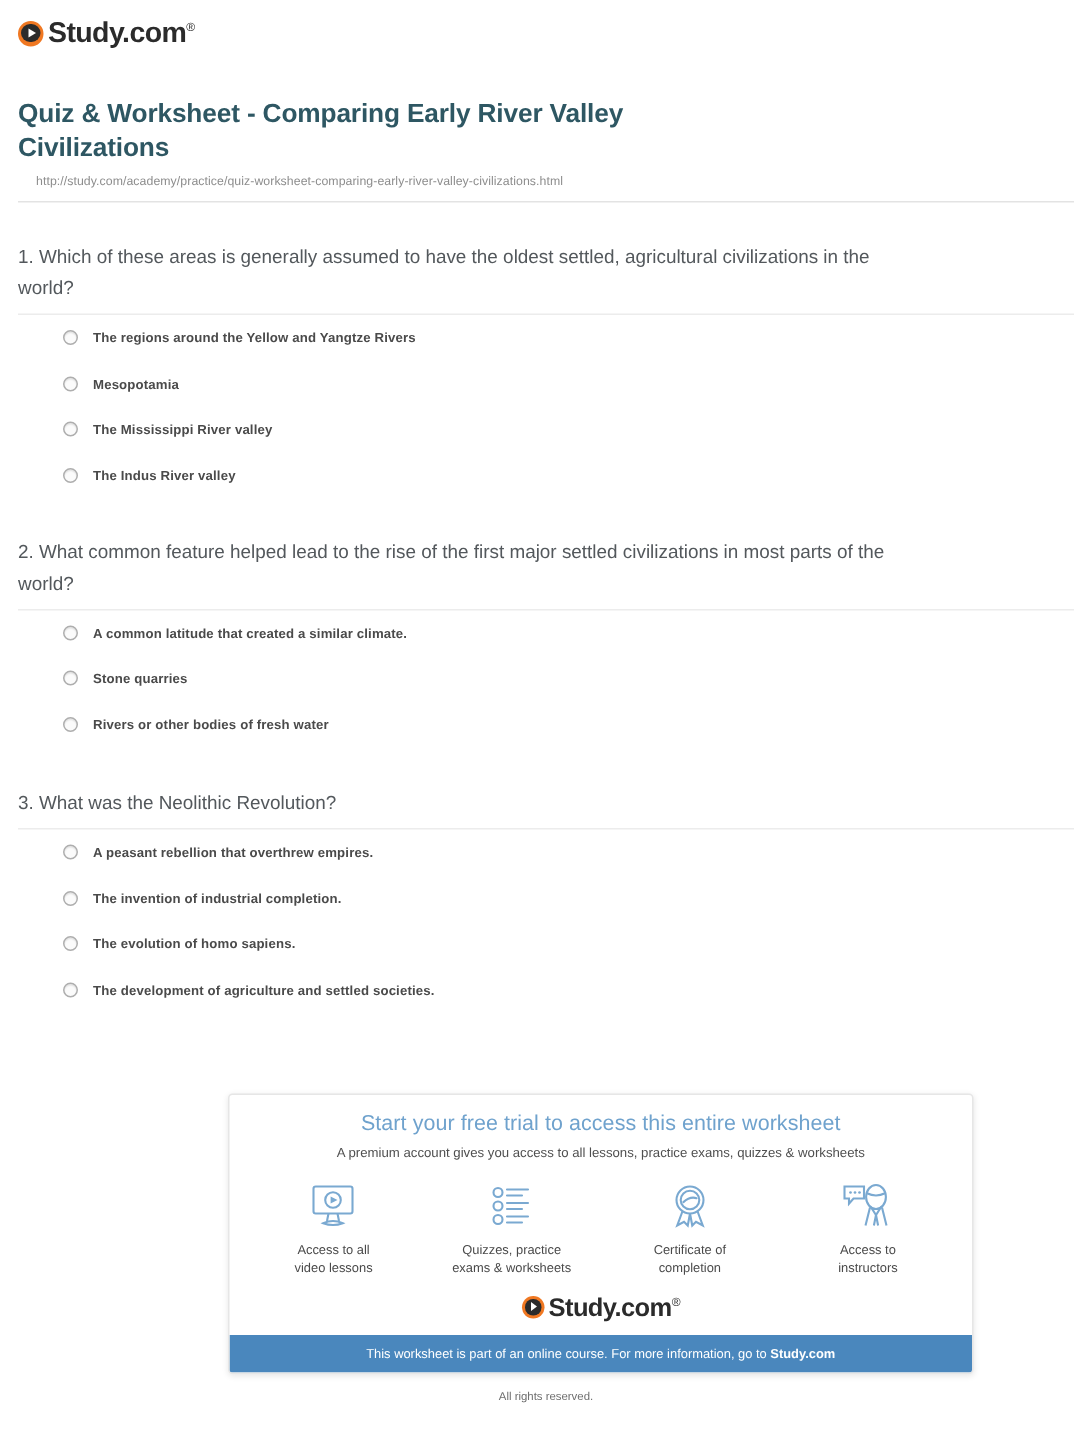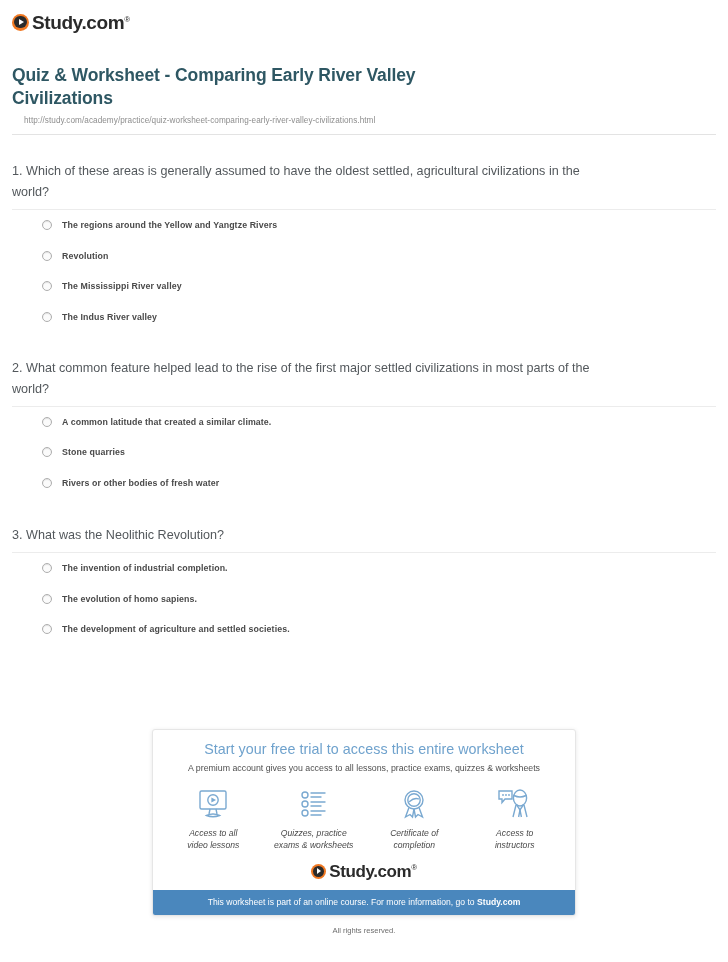--- a/index.html
+++ b/index.html
@@ -142,21 +142,21 @@
     color: #4a4a4a;
     letter-spacing: 0.1px;
     line-height: 1.2;
   }
 
   
   .promo-wrap {
     position: absolute;
     left: 152px;
     top: 729px;
-    width: 424px;
+    width: 497px;
   }
   .promo-card {
     background: #ffffff;
     border: 1px solid #e6e6e6;
     border-radius: 3px;
     box-shadow: 0 1px 4px rgba(0,0,0,0.10);
     overflow: hidden;
   }
   .promo-head {
     padding: 11px 14px 0 14px;
@@ -189,21 +189,20 @@
     height: 34px;
     display: flex;
     align-items: center;
     justify-content: center;
   }
   .feature-label {
     margin-top: 6px;
     font-size: 8.6px;
     color: #4a4a4a;
     line-height: 1.42;
-    font-style: italic;
   }
   .promo-logo {
     display: flex;
     align-items: center;
     justify-content: center;
     gap: 3px;
     padding: 9px 0 10px 0;
   }
   .promo-logo .brand-mark { width: 15px; height: 15px; }
   .promo-logo .brand-mark .inner { left: 2.1px; top: 2.1px; width: 10.8px; height: 10.8px; }
@@ -260,21 +259,21 @@
   <div class="question-block">
     <div class="question-text">1. Which of these areas is generally assumed to have the oldest settled, agricultural civilizations in the world?</div>
     <div class="question-rule"></div>
     <ul class="answer-list">
       <li class="answer-item">
         <span class="radio-dot"></span>
         <span class="answer-label">The regions around the Yellow and Yangtze Rivers</span>
       </li>
       <li class="answer-item">
         <span class="radio-dot"></span>
-        <span class="answer-label">Revolution</span>
+        <span class="answer-label">Mesopotamia</span>
       </li>
       <li class="answer-item">
         <span class="radio-dot"></span>
         <span class="answer-label">The Mississippi River valley</span>
       </li>
       <li class="answer-item">
         <span class="radio-dot"></span>
         <span class="answer-label">The Indus River valley</span>
       </li>
     </ul>
@@ -296,20 +295,24 @@
         <span class="radio-dot"></span>
         <span class="answer-label">Rivers or other bodies of fresh water</span>
       </li>
     </ul>
   </div>
 
   <div class="question-block">
     <div class="question-text">3. What was the Neolithic Revolution?</div>
     <div class="question-rule"></div>
     <ul class="answer-list">
+      <li class="answer-item">
+        <span class="radio-dot"></span>
+        <span class="answer-label">A peasant rebellion that overthrew empires.</span>
+      </li>
       <li class="answer-item">
         <span class="radio-dot"></span>
         <span class="answer-label">The invention of industrial completion.</span>
       </li>
       <li class="answer-item">
         <span class="radio-dot"></span>
         <span class="answer-label">The evolution of homo sapiens.</span>
       </li>
       <li class="answer-item">
         <span class="radio-dot"></span>

